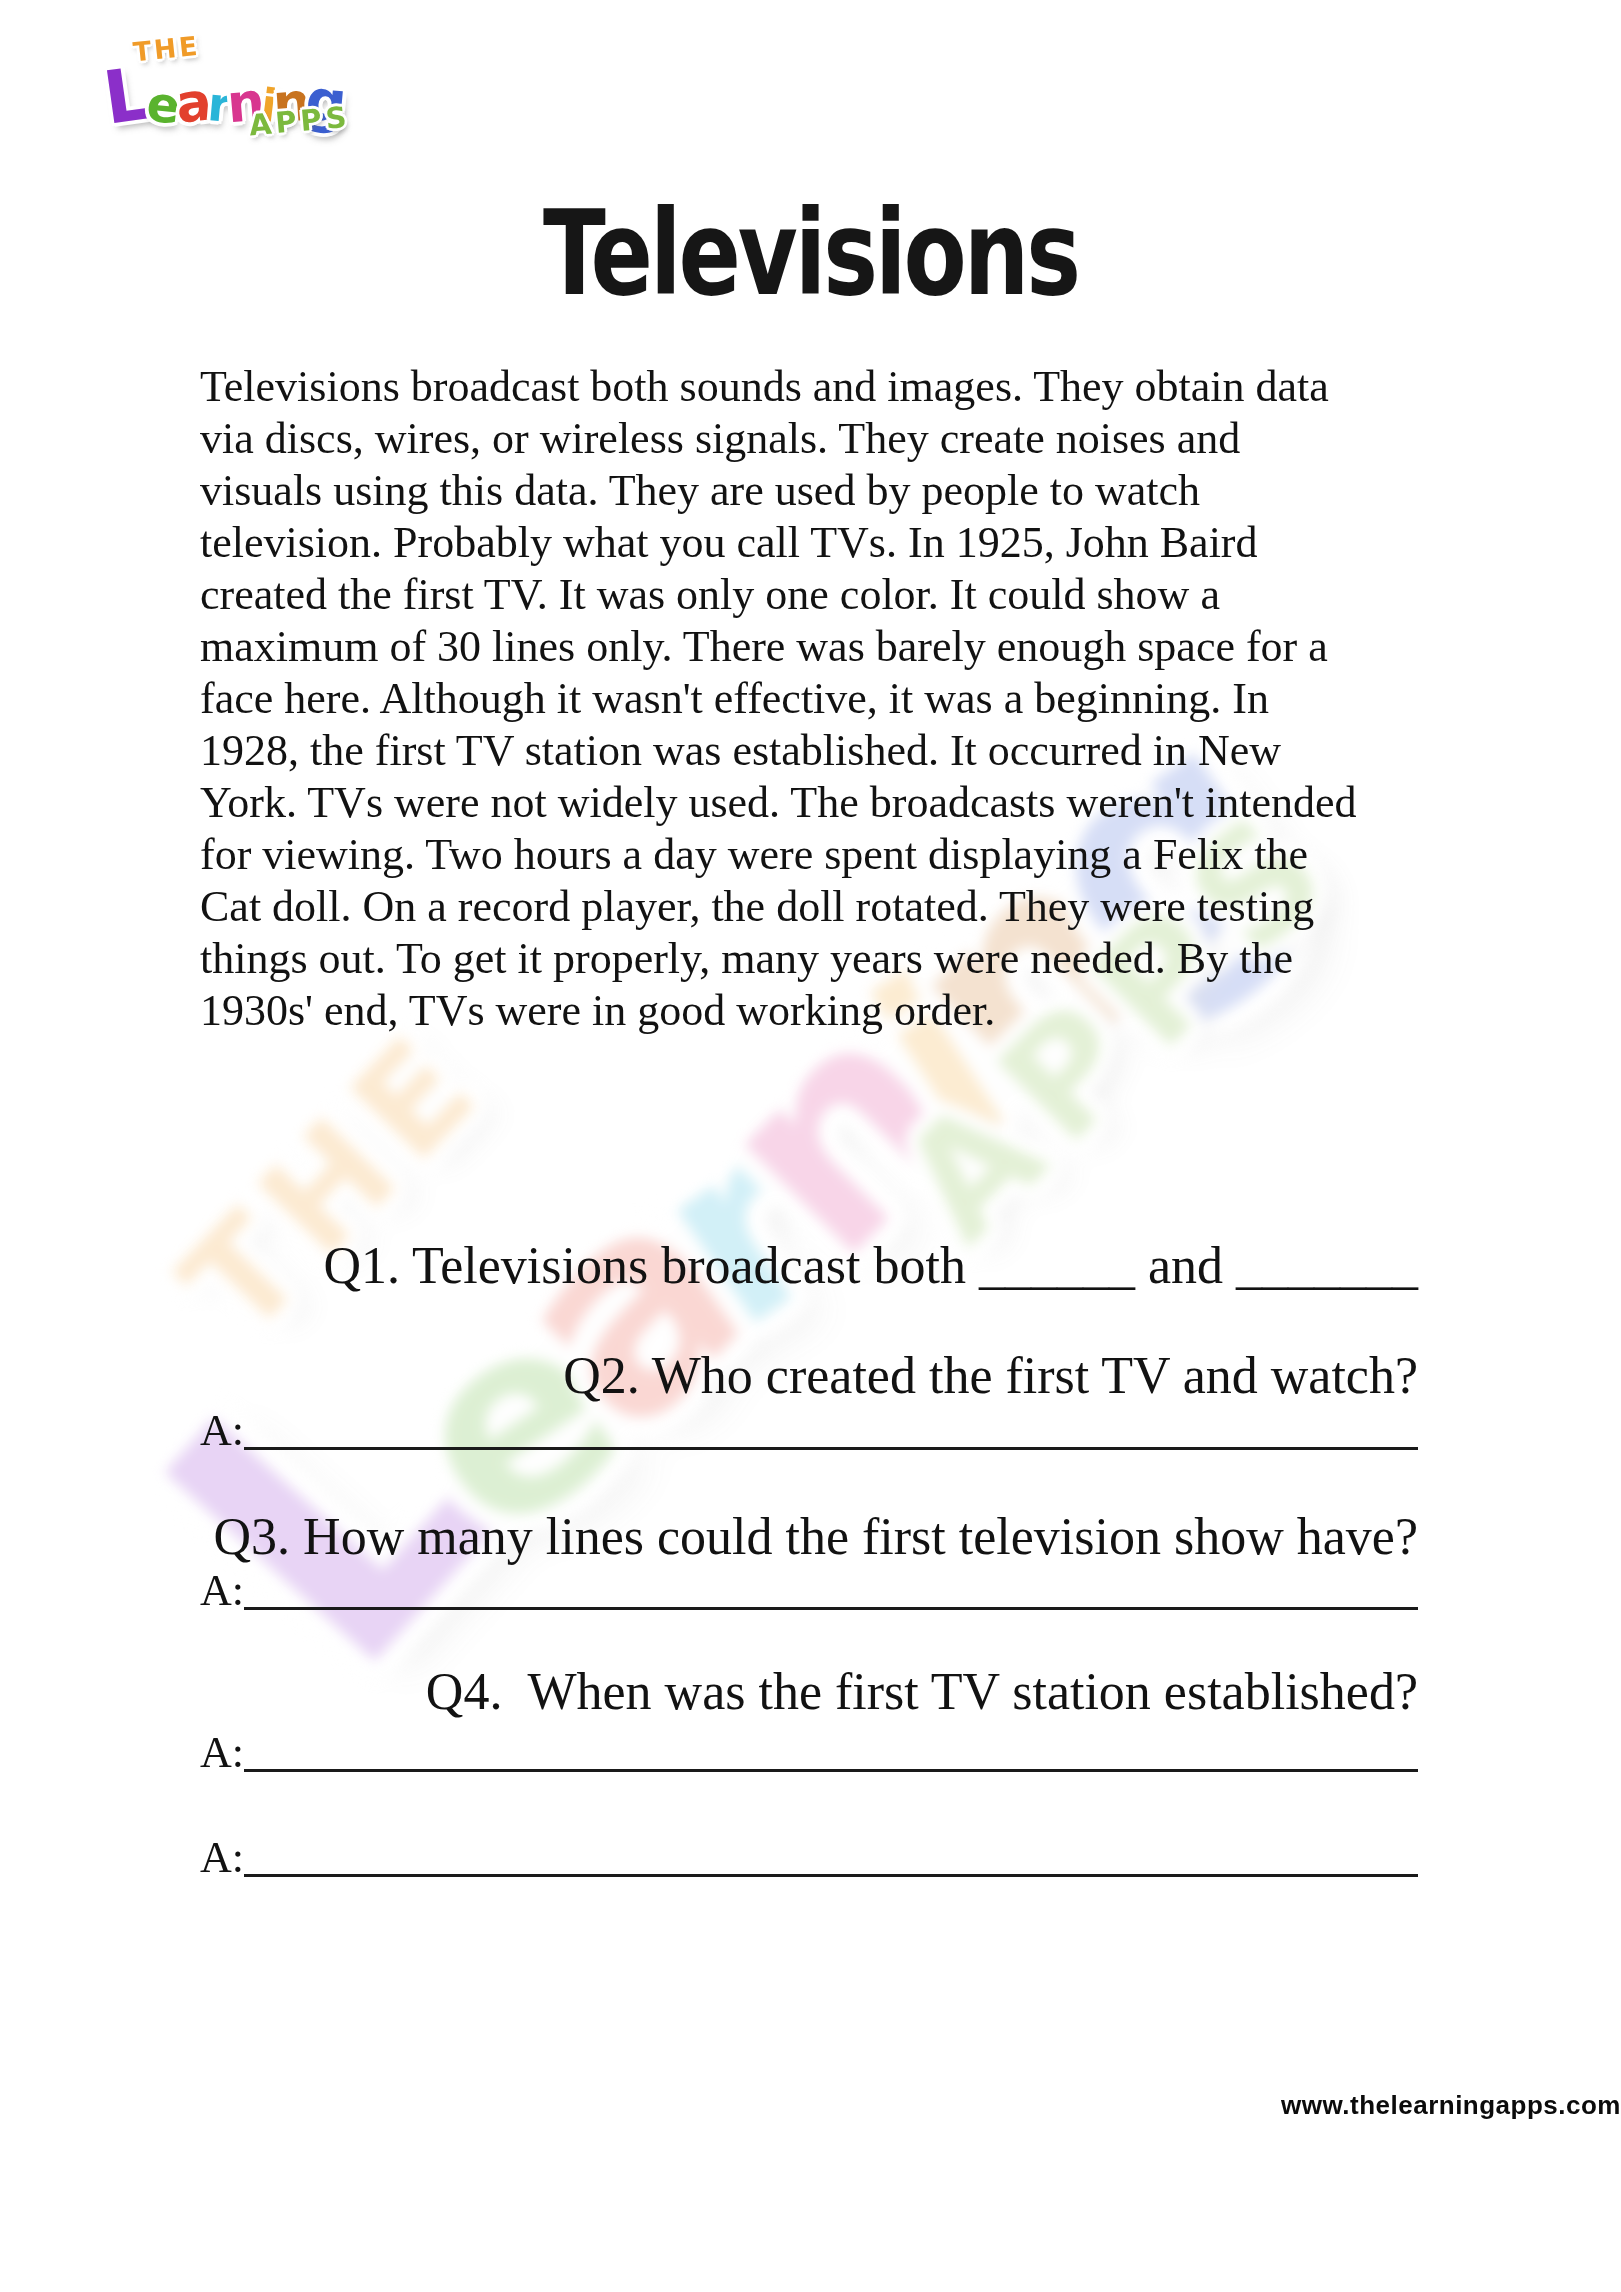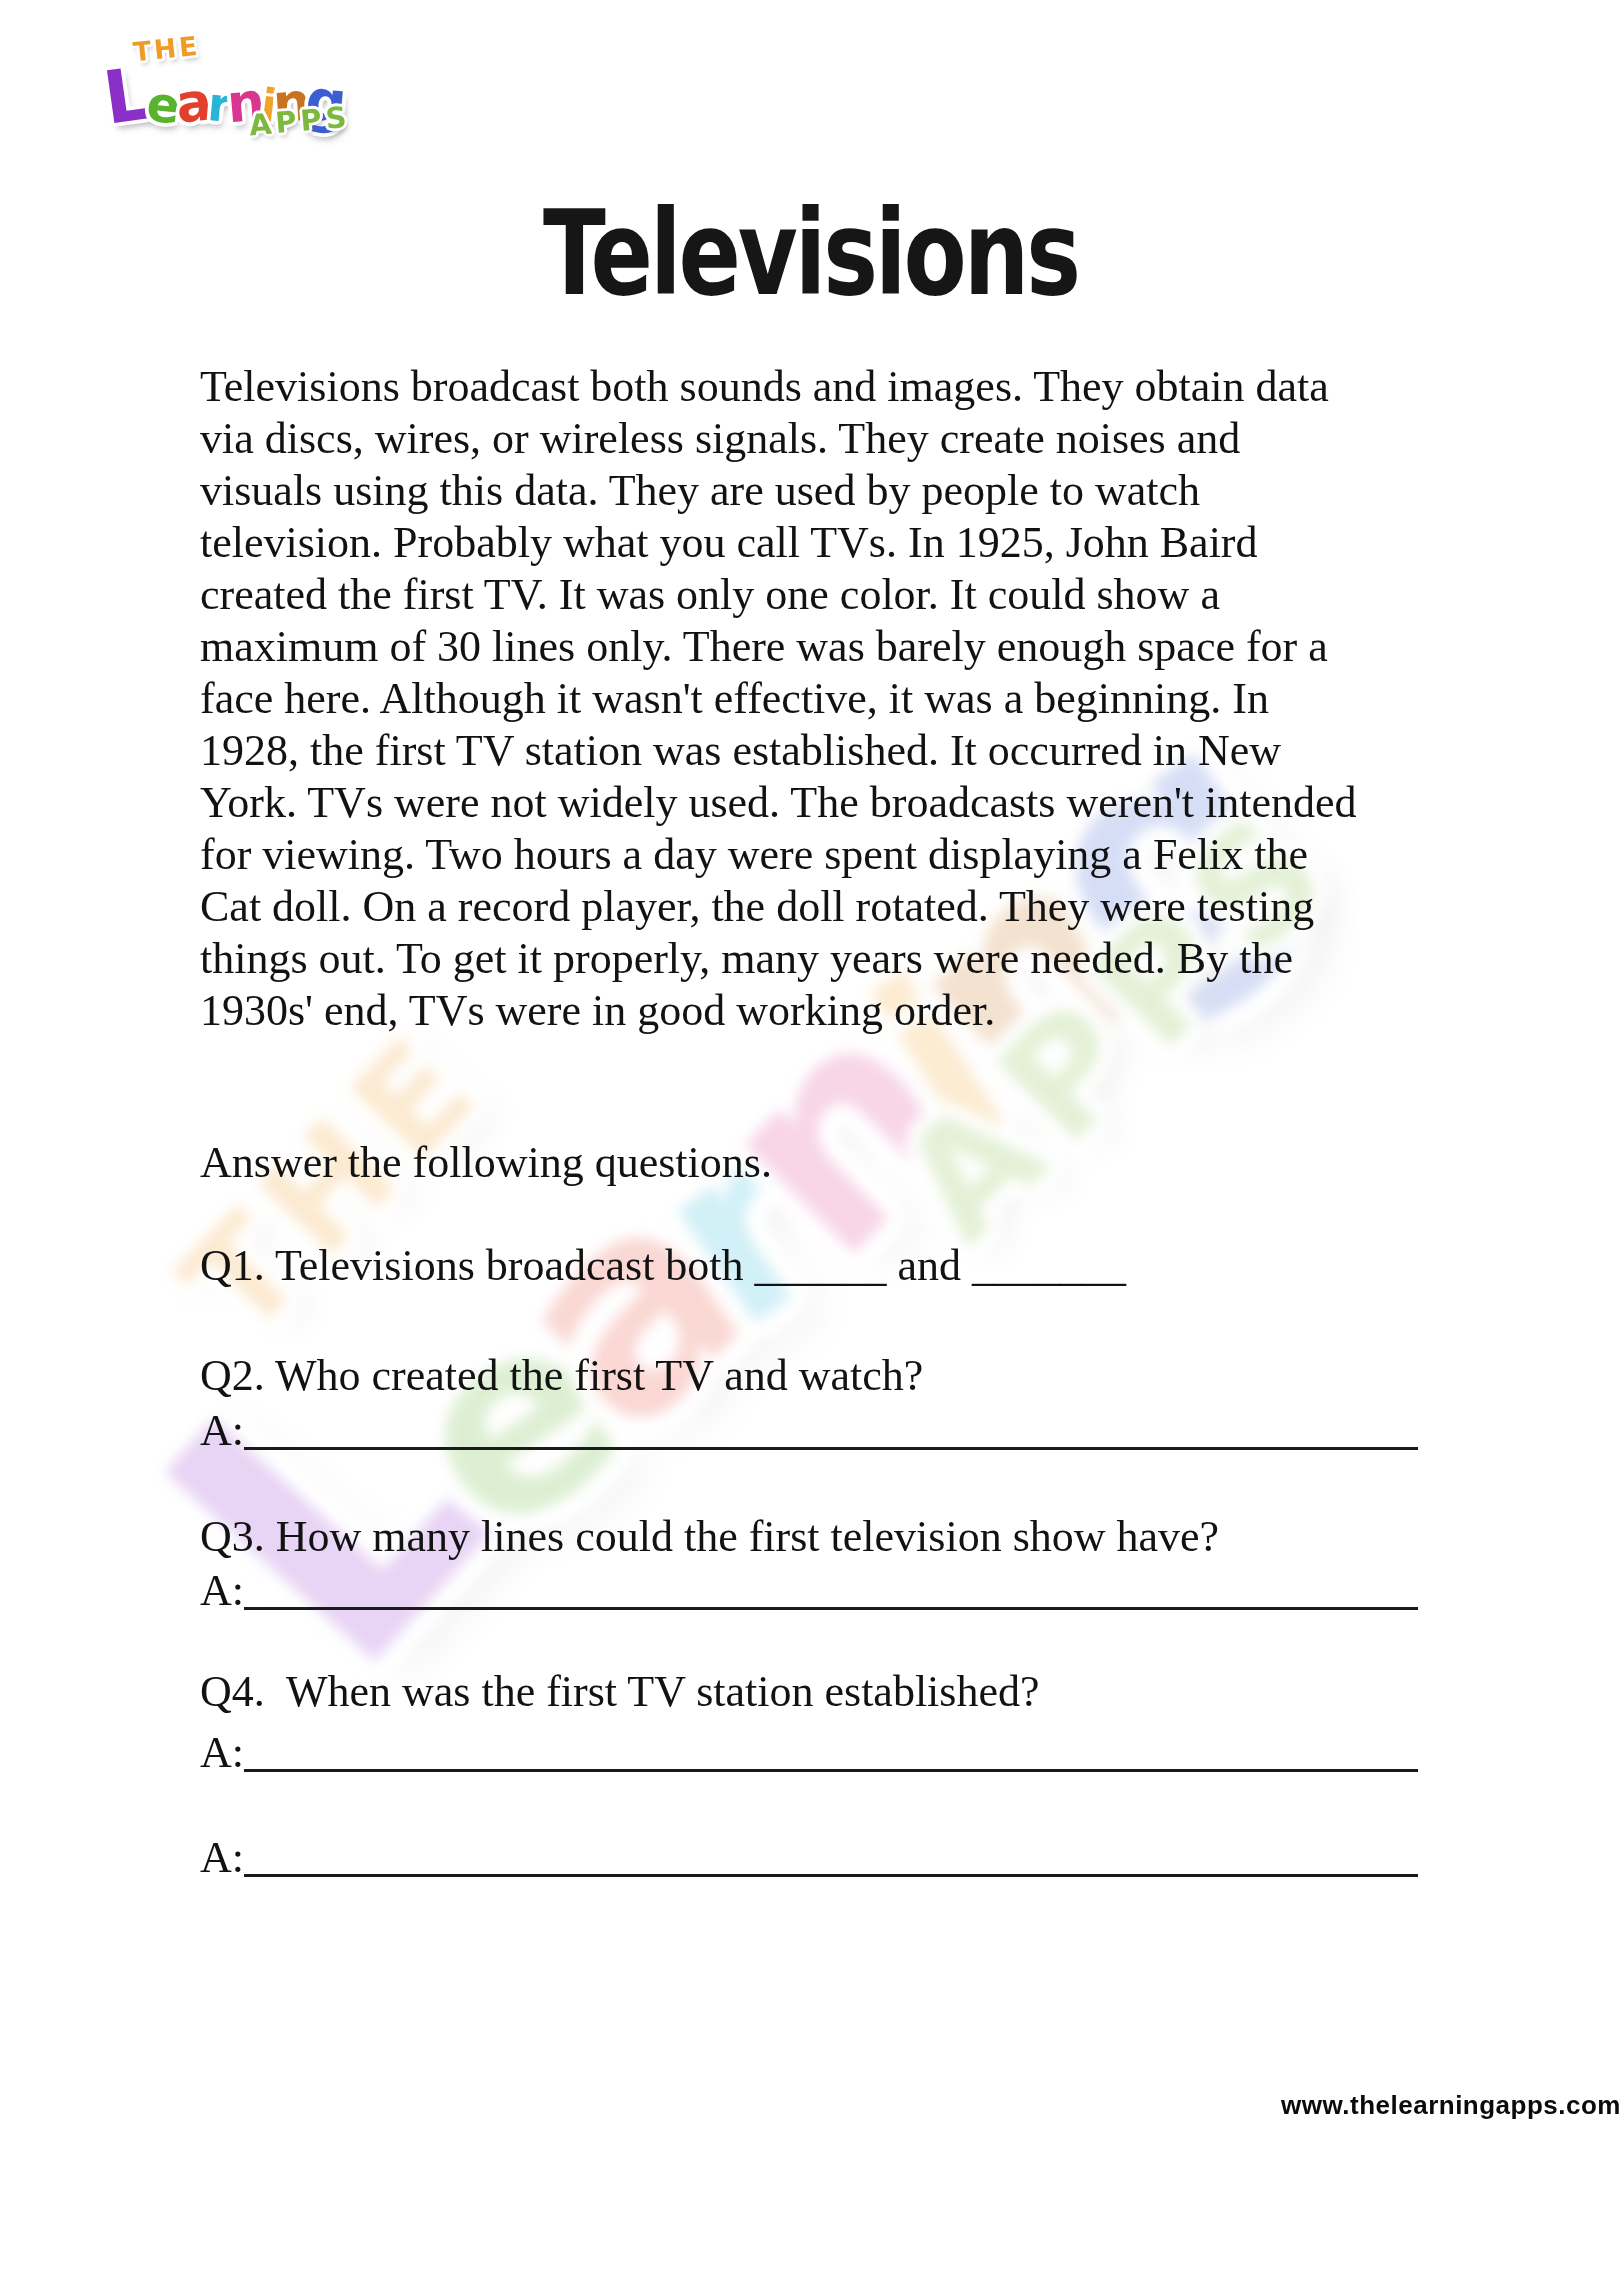--- a/index.html
+++ b/index.html
@@ -76,21 +76,21 @@
     font-size:44px; line-height:52px;
   }
 
   
   .qblock{ position:absolute; z-index:2; left:200px; width:1218px; }
   .qb1{ top:1240px; }
   .qb2{ top:1350px; }
   .qb3{ top:1511px;font-family:Liberation Serif, serif; }
   .qb4{ top:1666px; }
   .qb5{ top:1826px; }
-  .qtext{ font-size:44px; line-height:52px; white-space:pre-wrap; }
+  .qtext{ font-size:52px; line-height:52px; white-space:pre-wrap;text-align:right; }
   .answer-row{ display:flex; align-items:stretch; font-size:44px; line-height:52px; margin-top:2.9px; }
   .qb3 .answer-row{ margin-top:2px; }
   .qb4 .answer-row{ margin-top:8.8px; }
   .qb5 .answer-row{ margin-top:5.9px; }
   .aprefix{ flex:0 0 auto; }
   .aline{ flex:1 1 auto; border-bottom:3.9px solid #1a1a1a; margin-bottom:6.9px; }
 
   
   .footer{
     position:absolute; z-index:2; left:0; top:2090px; width:100%;
@@ -125,21 +125,20 @@
 created the first TV. It was only one color. It could show a
 maximum of 30 lines only. There was barely enough space for a
 face here. Although it wasn't effective, it was a beginning. In
 1928, the first TV station was established. It occurred in New
 York. TVs were not widely used. The broadcasts weren't intended
 for viewing. Two hours a day were spent displaying a Felix the
 Cat doll. On a record player, the doll rotated. They were testing
 things out. To get it properly, many years were needed. By the
 1930s' end, TVs were in good working order.</div>
 
-  <div class="instruction">Answer the following questions.</div>
 
   <div id="questions">
       <div class="qblock qb1">
         <div class="qtext">Q1. Televisions broadcast both ______ and _______</div>
       </div>
       <div class="qblock qb2">
         <div class="qtext">Q2. Who created the first TV and watch?</div>
         <div class="answer-row">
           <span class="aprefix">A:</span>
           <span class="aline"></span>

